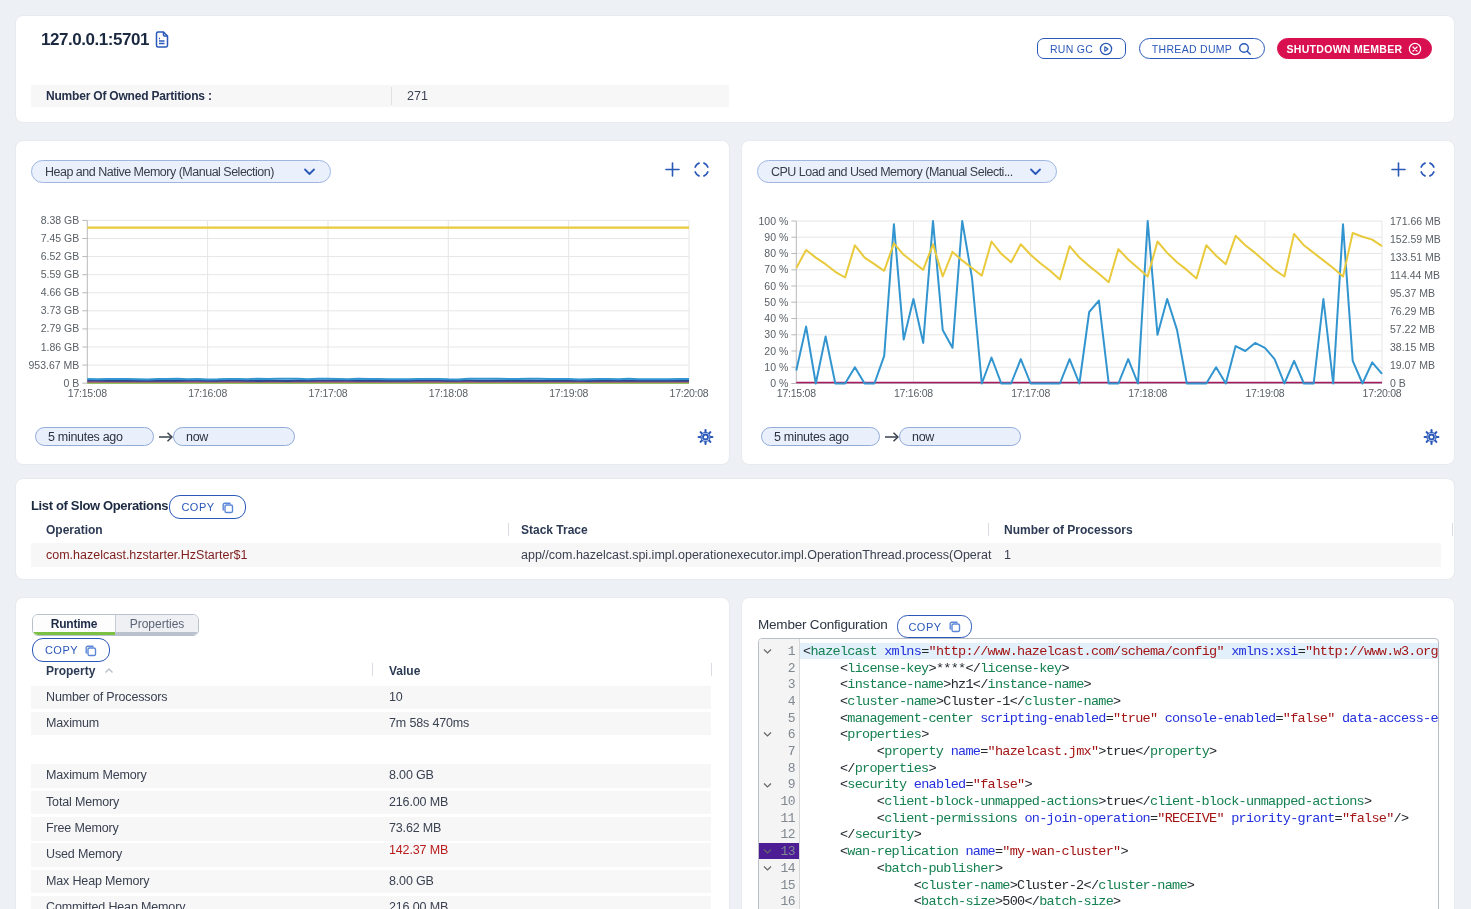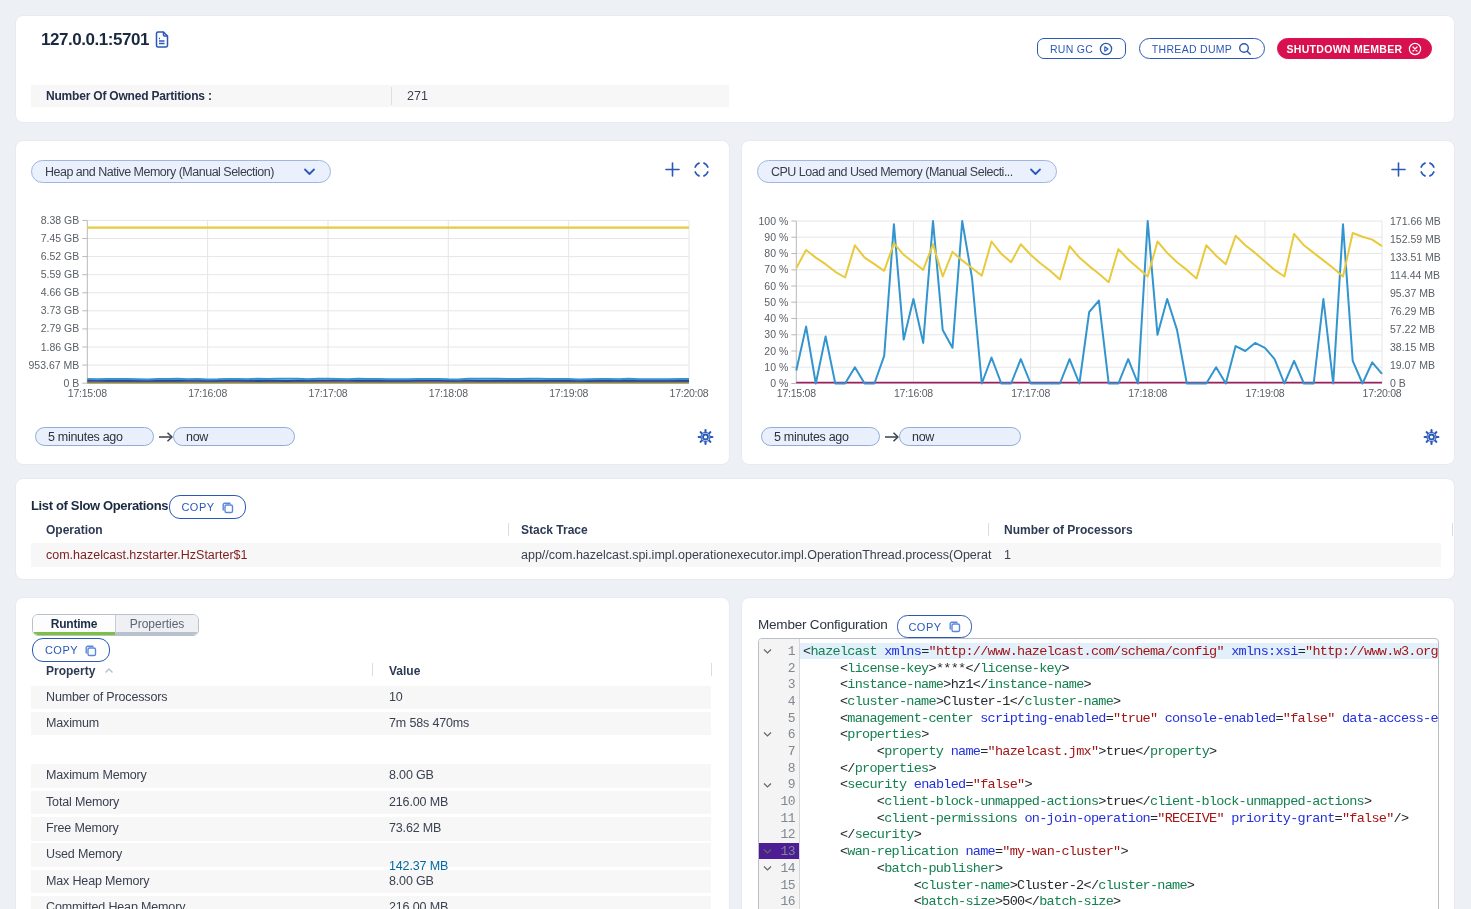--- a/index.html
+++ b/index.html
@@ -284,21 +284,21 @@
     <div style="position:absolute;left:15px;top:192.7px;width:680px;height:23.5px;background:#f7f7f8">
       <span style="position:absolute;left:15px;top:4px;font-size:12.5px;letter-spacing:-0.15px;color:#3a4150">Total Memory</span>
       <span style="position:absolute;left:358px;top:4px;font-size:12.5px;letter-spacing:-0.15px;color:#3a4150">216.00 MB</span>
     </div>
     <div style="position:absolute;left:15px;top:219.0px;width:680px;height:23.5px;background:#f7f7f8">
       <span style="position:absolute;left:15px;top:4px;font-size:12.5px;letter-spacing:-0.15px;color:#3a4150">Free Memory</span>
       <span style="position:absolute;left:358px;top:4px;font-size:12.5px;letter-spacing:-0.15px;color:#3a4150">73.62 MB</span>
     </div>
     <div style="position:absolute;left:15px;top:245.3px;width:680px;height:23.5px;background:#f7f7f8">
       <span style="position:absolute;left:15px;top:4px;font-size:12.5px;letter-spacing:-0.15px;color:#3a4150">Used Memory</span>
-      <span style="position:absolute;left:358px;top:16px;font-size:12.5px;letter-spacing:-0.15px;color:#0369a1">142.37 MB</span>
+      <span style="position:absolute;left:358px;top:0;font-size:12.5px;letter-spacing:-0.15px;color:#b91c1c">142.37 MB</span>
     </div>
     <div style="position:absolute;left:15px;top:271.6px;width:680px;height:23.5px;background:#f7f7f8">
       <span style="position:absolute;left:15px;top:4px;font-size:12.5px;letter-spacing:-0.15px;color:#3a4150">Max Heap Memory</span>
       <span style="position:absolute;left:358px;top:4px;font-size:12.5px;letter-spacing:-0.15px;color:#3a4150">8.00 GB</span>
     </div>
     <div style="position:absolute;left:15px;top:297.9px;width:680px;height:23.5px;background:#f7f7f8">
       <span style="position:absolute;left:15px;top:4px;font-size:12.5px;letter-spacing:-0.15px;color:#3a4150">Committed Heap Memory</span>
       <span style="position:absolute;left:358px;top:4px;font-size:12.5px;letter-spacing:-0.15px;color:#3a4150">216.00 MB</span>
     </div>
 </div>

